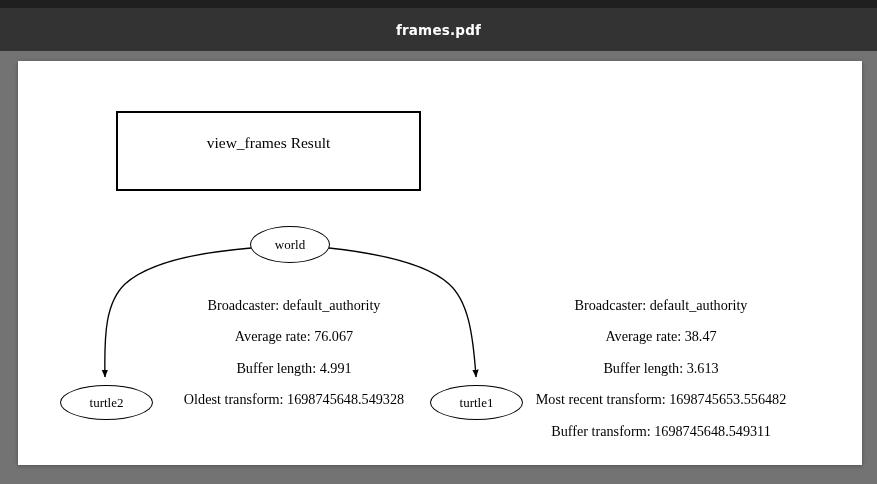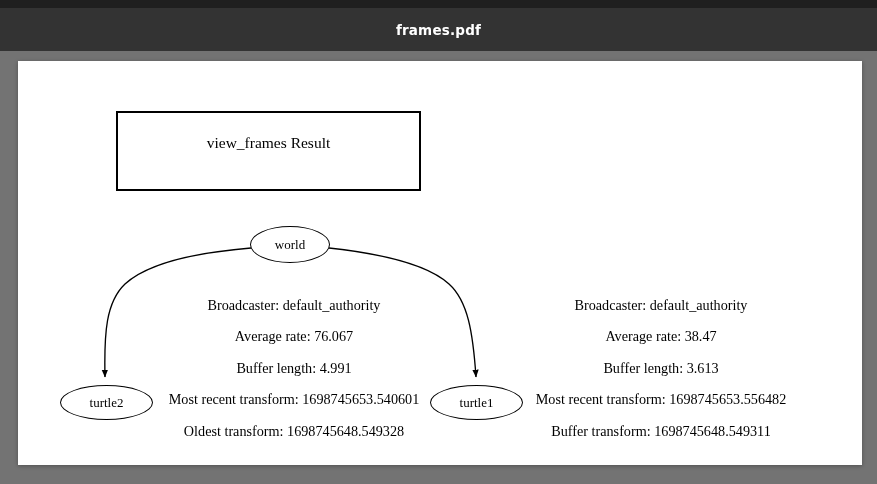--- a/index.html
+++ b/index.html
@@ -182,21 +182,20 @@
 
           <path d="M 233,187 C 185,191 131,201 107,223 C 88,241 86,272 87,316" fill="none" stroke="#000000" stroke-width="1.35" marker-end="url(#arrowhead)"></path>
 
           <path d="M 311,187 C 357,192 408,202 431,223 C 450,240 455,272 458,316" fill="none" stroke="#000000" stroke-width="1.35" marker-end="url(#arrowhead)"></path>
         </svg>
 
         <div class="edge-label" id="edge-label-left">
           <div>Broadcaster: default_authority</div>
           <div>Average rate: 76.067</div>
           <div>Buffer length: 4.991</div>
-          <div>Most recent transform: 1698745653.540601</div>
           <div>Oldest transform: 1698745648.549328</div>
         </div>
 
         <div class="edge-label" id="edge-label-right">
           <div>Broadcaster: default_authority</div>
           <div>Average rate: 38.47</div>
           <div>Buffer length: 3.613</div>
           <div>Most recent transform: 1698745653.556482</div>
           <div>Buffer transform: 1698745648.549311</div>
         </div>

